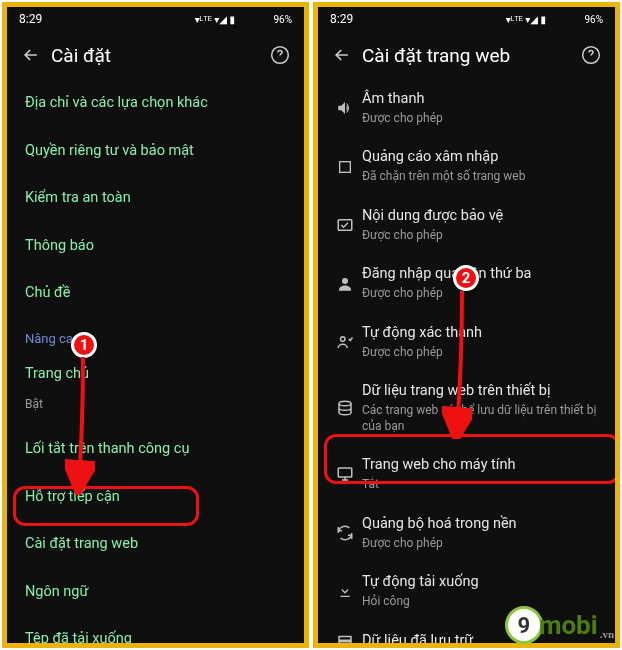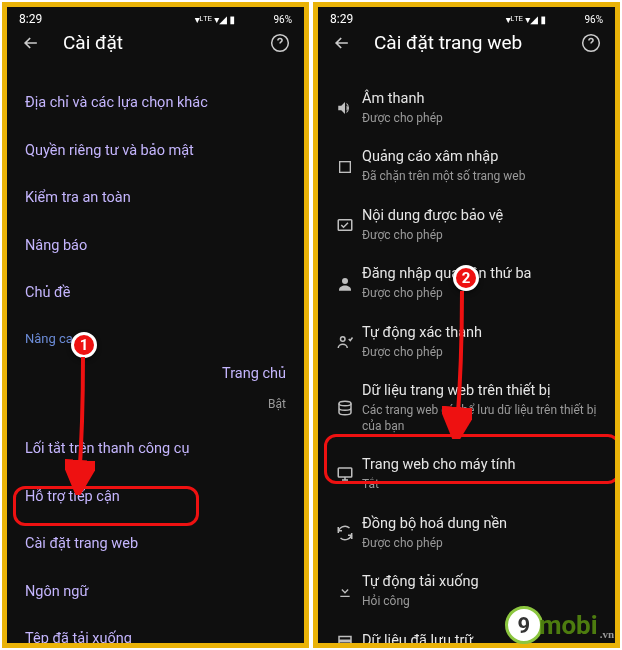--- a/index.html
+++ b/index.html
@@ -29,40 +29,41 @@
   align-items: center;
   padding: 0 12px;
   font-size: 12px;
   color: #fff;
   justify-content: space-between;
 }
 .status-right { display: flex; align-items: flex-end; gap: 18px; font-size: 10px; }
 .app-bar {
   height: 48px;
   display: flex;
+  align-items: center;
   padding: 0 12px;
-  gap: 20px;
+  gap: 8px;
 }
 .app-bar .title {
   flex: 1;
   font-size: 19px;
   color: #fff;
   font-weight: 400;
 }
 .app-bar .icon-btn { width: 24px; height: 24px; display:flex; align-items:center; justify-content:center; color:#ccc; }
 .list { flex: 1; overflow-y: hidden; }
 .item {
   padding: 14px 18px;
   border-bottom-color: rgba(255,255,255,0.04);
   font-size: 14.5px;
   color: #e6e6e6;
   position: relative;
 }
-.item.two-line { padding: 12px 18px; text-align: right; }
-.item .primary { font-size: 14.5px; color: #c4b5fd; line-height: 1.35; }
+.item.two-line { padding: 12px 18px; }
+.item .primary { font-size: 14.5px; color: #86efac; line-height: 1.35; }
 .item .secondary { font-size: 12px; color: #9a9a9a; margin-top: 14px; line-height: 1.3; }
 .section-header { padding: 14px 18px 6px; font-size: 13px; color: #6b8bd6; }
 .item-icon-row {
   display: flex;
   align-items: center;
   padding: 11px 14px 11px 14px;
   gap: 4px;
 }
 .item-icon-row .icon-slot { width: 26px; display:flex; justify-content:center; color:#bfbfbf; }
 .item-icon-row .texts { flex:1; min-width:0; }
@@ -141,21 +142,21 @@
     <div class="item">
         <div class="primary">Địa chỉ và các lựa chọn khác</div>
       </div>
     <div class="item">
         <div class="primary">Quyền riêng tư và bảo mật</div>
       </div>
     <div class="item">
         <div class="primary">Kiểm tra an toàn</div>
       </div>
     <div class="item">
-        <div class="primary">Nâng báo</div>
+        <div class="primary">Thông báo</div>
       </div>
     <div class="item">
         <div class="primary">Chủ đề</div>
       </div>
     <div class="section-header">Nâng cao</div>
     <div class="item two-line">
       <div class="primary">Trang chủ</div>
       <div class="secondary">Bật</div>
     </div>
     <div class="item">
@@ -300,21 +301,21 @@
         </div>
     </div>
 
     <div class="item-icon-row">
       <span class="icon-slot">
           <svg width="18" height="18" viewBox="0 0 24 24" fill="none" stroke="currentColor" stroke-width="2">
             <path d="M21 12a9 9 0 01-15 6.7M3 12a9 9 0 0115-6.7M3 4v5h5M21 20v-5h-5"></path>
           </svg>
         </span>
       <div class="texts">
-          <div class="primary">Đồng bộ hoá dung nền</div>
+          <div class="primary">Quảng bộ hoá trong nền</div>
           <div class="secondary">Được cho phép</div>
         </div>
     </div>
 
     <div class="item-icon-row">
       <span class="icon-slot">
           <svg width="16" height="16" viewBox="0 0 24 24" fill="currentColor">
             <path d="M12 3v10l-4-4-1.4 1.4L12 16l5.4-5.6L16 9l-4 4V3h0zM5 19h14v2H5z"></path>
           </svg>
         </span>

